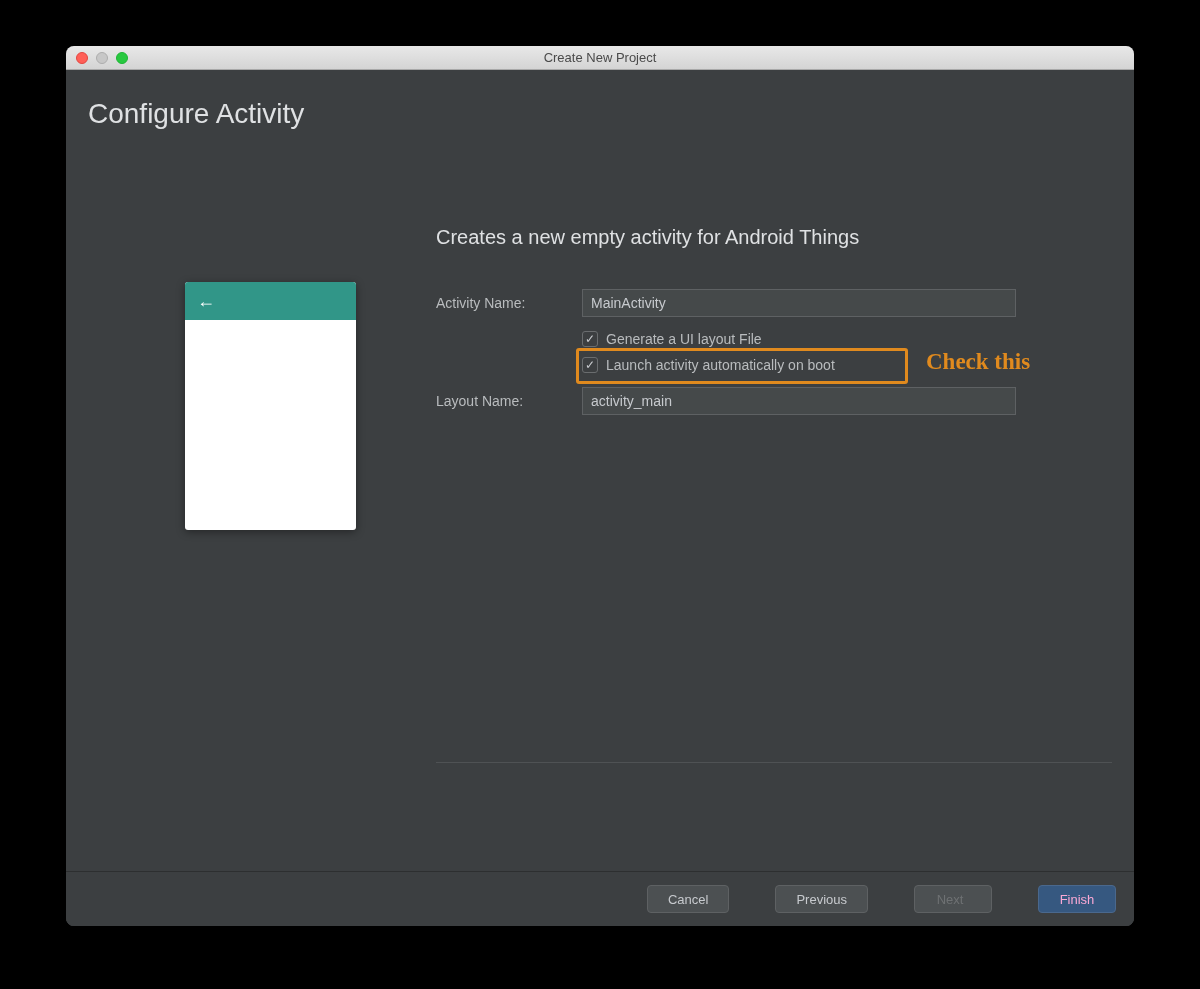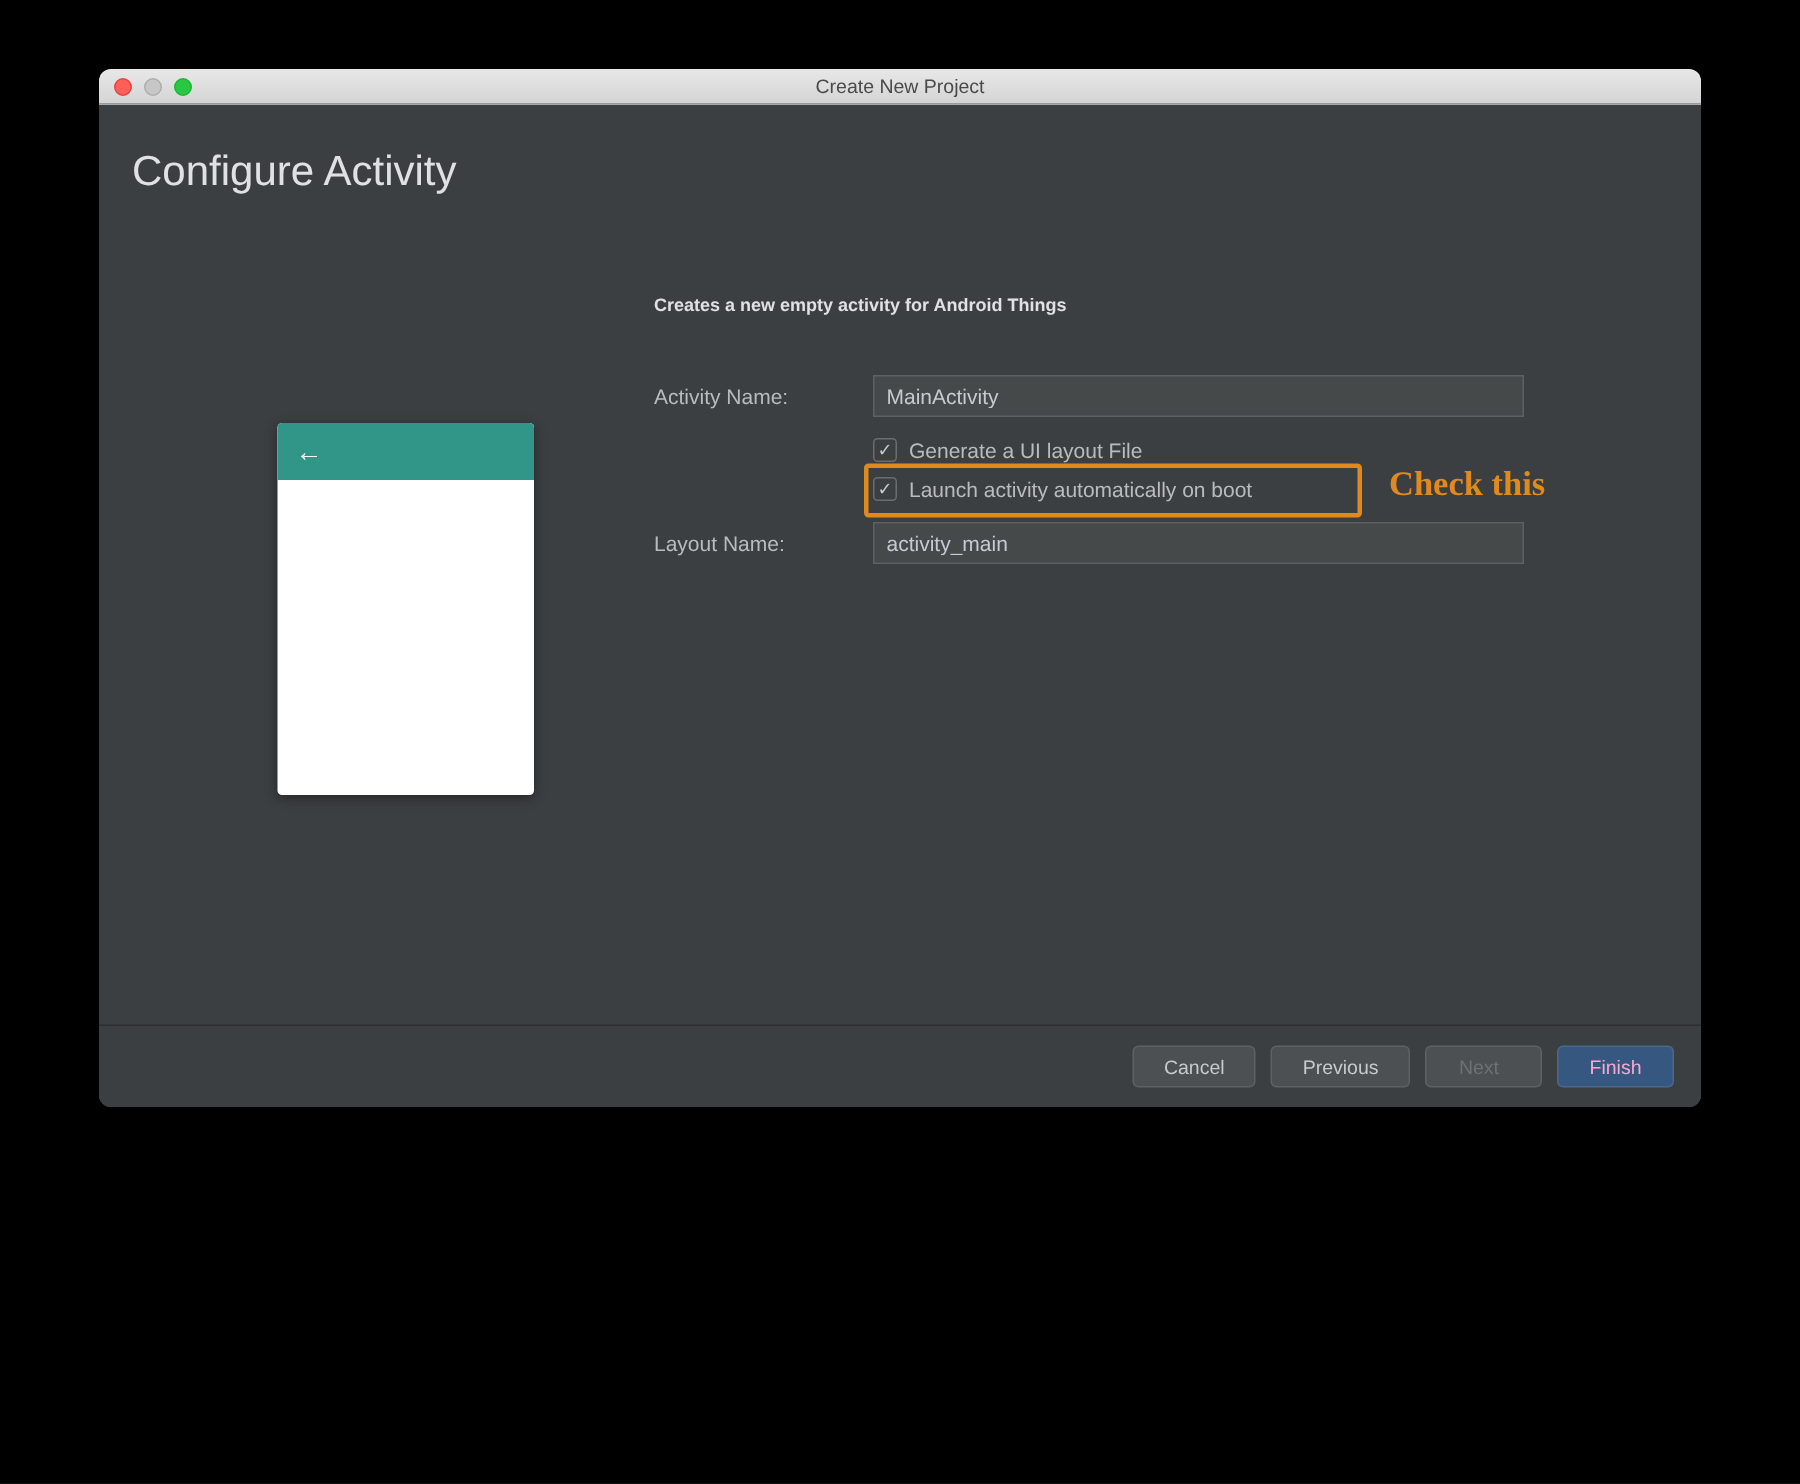--- a/index.html
+++ b/index.html
@@ -1,21 +1,21 @@
 <!DOCTYPE html>
 <html><head>
 <meta charset="utf-8">
 <style>
   * { box-sizing: border-box; margin: 0; padding: 0; }
   html, body { width: 1200px; height: 989px; background: #000; font-family: -apple-system, "Helvetica Neue", Arial, sans-serif; overflow: hidden; }
 
   .window {
     position: absolute;
     left: 66px; top: 46px;
-    width: 1068px; height: 692px;
+    width: 1068px; height: 880px;
     background: #3c3f41;
     border-radius: 8px;
     box-shadow: 0 20px 60px rgba(0,0,0,0.7);
     overflow: hidden;
     display: flex; flex-direction: column;
   }
 
   .titlebar {
     height: 24px;
     background: linear-gradient(#e8e8e8,#d4d4d4);
@@ -46,21 +46,21 @@
   }
   .preview-appbar {
     height: 38px; background: #319688;
     display: flex; align-items: center; padding-left: 12px;
   }
   .back-arrow { color: #fff; font-size: 18px; }
 
   .form {
     position: absolute; left: 370px; top: 126px; right: 22px;
   }
-  .form h2 { color: #dfe1e3; font-size: 12px; font-weight: 700; margin-bottom: 40px; }
+  .form h2 { color: #dfe1e3; font-size: 20px; font-weight: 400; margin-bottom: 40px; margin-top: 30px; }
 
   .row { display: flex; align-items: center; margin-bottom: 14px; }
   .row .lbl { width: 146px; color: #b9bcbe; font-size: 14px; }
   .row .field {
     width: 434px; height: 28px;
     background: #45494a; border: 1px solid #5e6163;
     color: #c7cace; font-size: 14px; padding: 0 8px;
     border-radius: 0; outline: none;
   }
 
@@ -103,20 +103,21 @@
     display: flex; justify-content: flex-end; align-items: center;
     padding-right: 18px; gap: 10px;
     background: #3c3f41;
   }
   .btn {
     height: 28px; padding: 0 20px;
     background: #4c5052; border: 1px solid #5e6163;
     color: #c7cace; font-size: 13px; border-radius: 4px;
     display: inline-flex; align-items: center; justify-content: center;
     min-width: 78px;
+    margin-left: 36px;
   }
   .btn.disabled { color: #6e7173; padding-left: 14px; }
   .btn.primary { background: #365880; border-color: #4a688d; color: #f9a8d4; }
 </style>
 </head>
 <body>
 
 <div class="window">
 
   <div class="titlebar">

